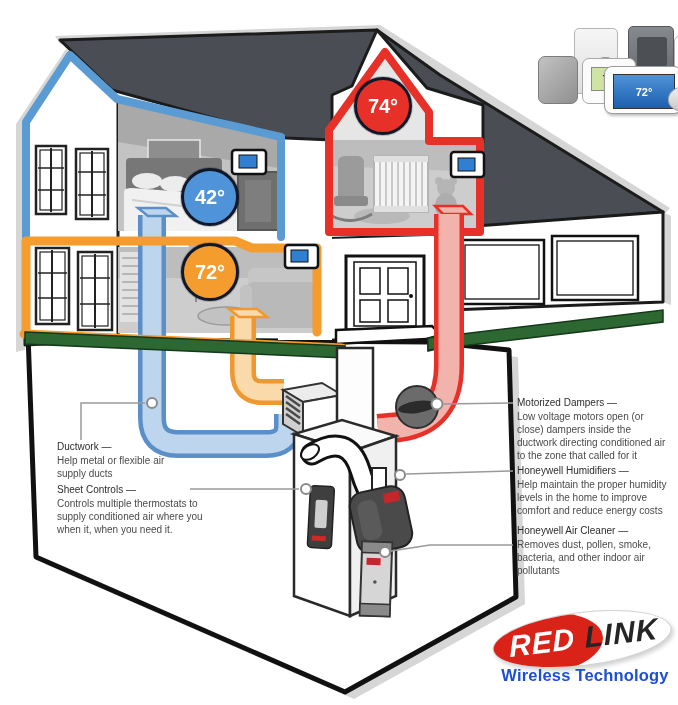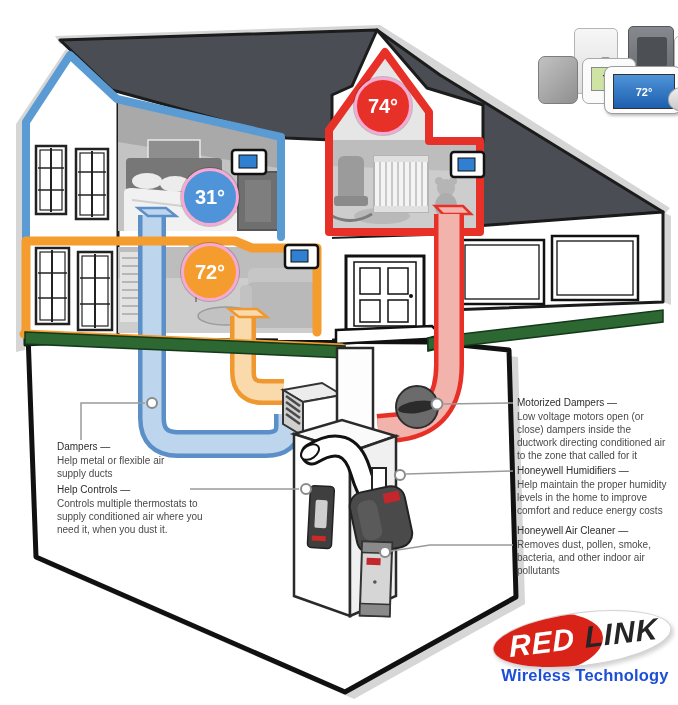--- a/index.html
+++ b/index.html
@@ -2,21 +2,21 @@
 <html><head>
 <meta charset="utf-8">
 <style>
   html,body{margin:0;padding:0;background:#ffffff;}
   #stage{position:relative;width:678px;height:705px;background:#fff;overflow:hidden;
          font-family:"Liberation Sans",sans-serif;}
   #house-svg{position:absolute;left:0;top:0;}
 
   
   .badge{position:absolute;width:52px;height:52px;border-radius:50%;
-         border:3px solid #f9a8d4;display:flex;align-items:center;justify-content:center;
+         border:3px solid #0f172a;display:flex;align-items:center;justify-content:center;
          color:#fff;font-weight:bold;font-size:20px;box-shadow:0 0 0 1px rgba(0,0,0,.2);}
   .badge-blue{background:#4f94d8;}
   .badge-orange{background:#f59c2f;}
   .badge-red{background:#e73128;}
 
   
   .callout-label{position:absolute;}
   .callout-title{font-size:10px;font-weight:normal;color:#2d2d2d;margin-bottom:2px;}
   .callout-body{font-size:10px;color:#4a4a4a;line-height:1.3;}
 
@@ -294,31 +294,31 @@
   </g>
   <g fill="#ffffff" stroke="#8a8a8a" stroke-width="2">
     <circle cx="152" cy="403" r="5"></circle>
     <circle cx="306" cy="489" r="5"></circle>
     <circle cx="437" cy="404" r="5.5"></circle>
     <circle cx="400" cy="475" r="5"></circle>
     <circle cx="385" cy="552" r="5"></circle>
   </g>
 </svg>
 
-<div class="badge badge-blue" style="left:181px;top:168px;">31°</div>
+<div class="badge badge-blue" style="left:181px;top:168px;">42°</div>
 <div class="badge badge-orange" style="left:181px;top:243px;">72°</div>
 <div class="badge badge-red" style="left:354px;top:77px;">74°</div>
 
 <div class="callout-label" style="left:57px;top:441px;width:125px;">
-  <div class="callout-title">Dampers —</div>
+  <div class="callout-title">Ductwork —</div>
   <div class="callout-body">Help metal or flexible air supply ducts</div>
 </div>
 <div class="callout-label" style="left:57px;top:484px;width:152px;">
-  <div class="callout-title">Help Controls —</div>
-  <div class="callout-body">Controls multiple thermostats to supply conditioned air where you need it, when you dust it.</div>
+  <div class="callout-title">Sheet Controls —</div>
+  <div class="callout-body">Controls multiple thermostats to supply conditioned air where you when it, when you need it.</div>
 </div>
 
 <div class="callout-label" style="left:517px;top:397px;width:154px;">
   <div class="callout-title">Motorized Dampers —</div>
   <div class="callout-body">Low voltage motors open (or close) dampers inside the ductwork directing conditioned air to the zone that called for it</div>
 </div>
 <div class="callout-label" style="left:517px;top:525px;width:154px;">
   <div class="callout-title">Honeywell Air Cleaner —</div>
   <div class="callout-body">Removes dust, pollen, smoke, bacteria, and other indoor air pollutants</div>
 </div>

